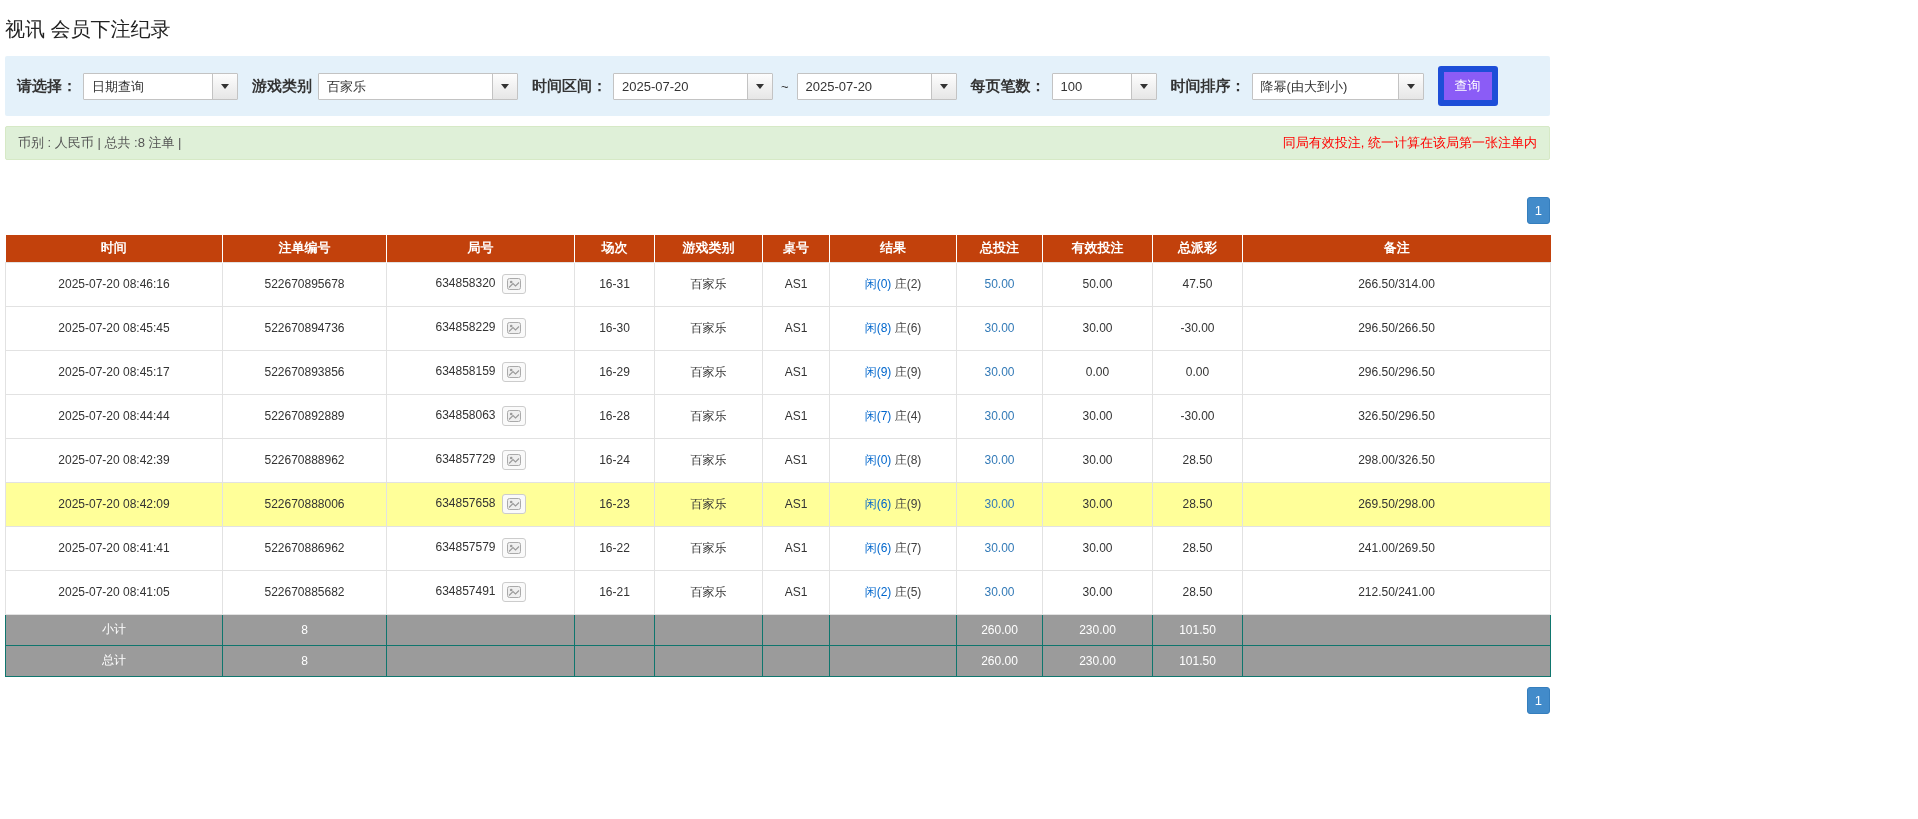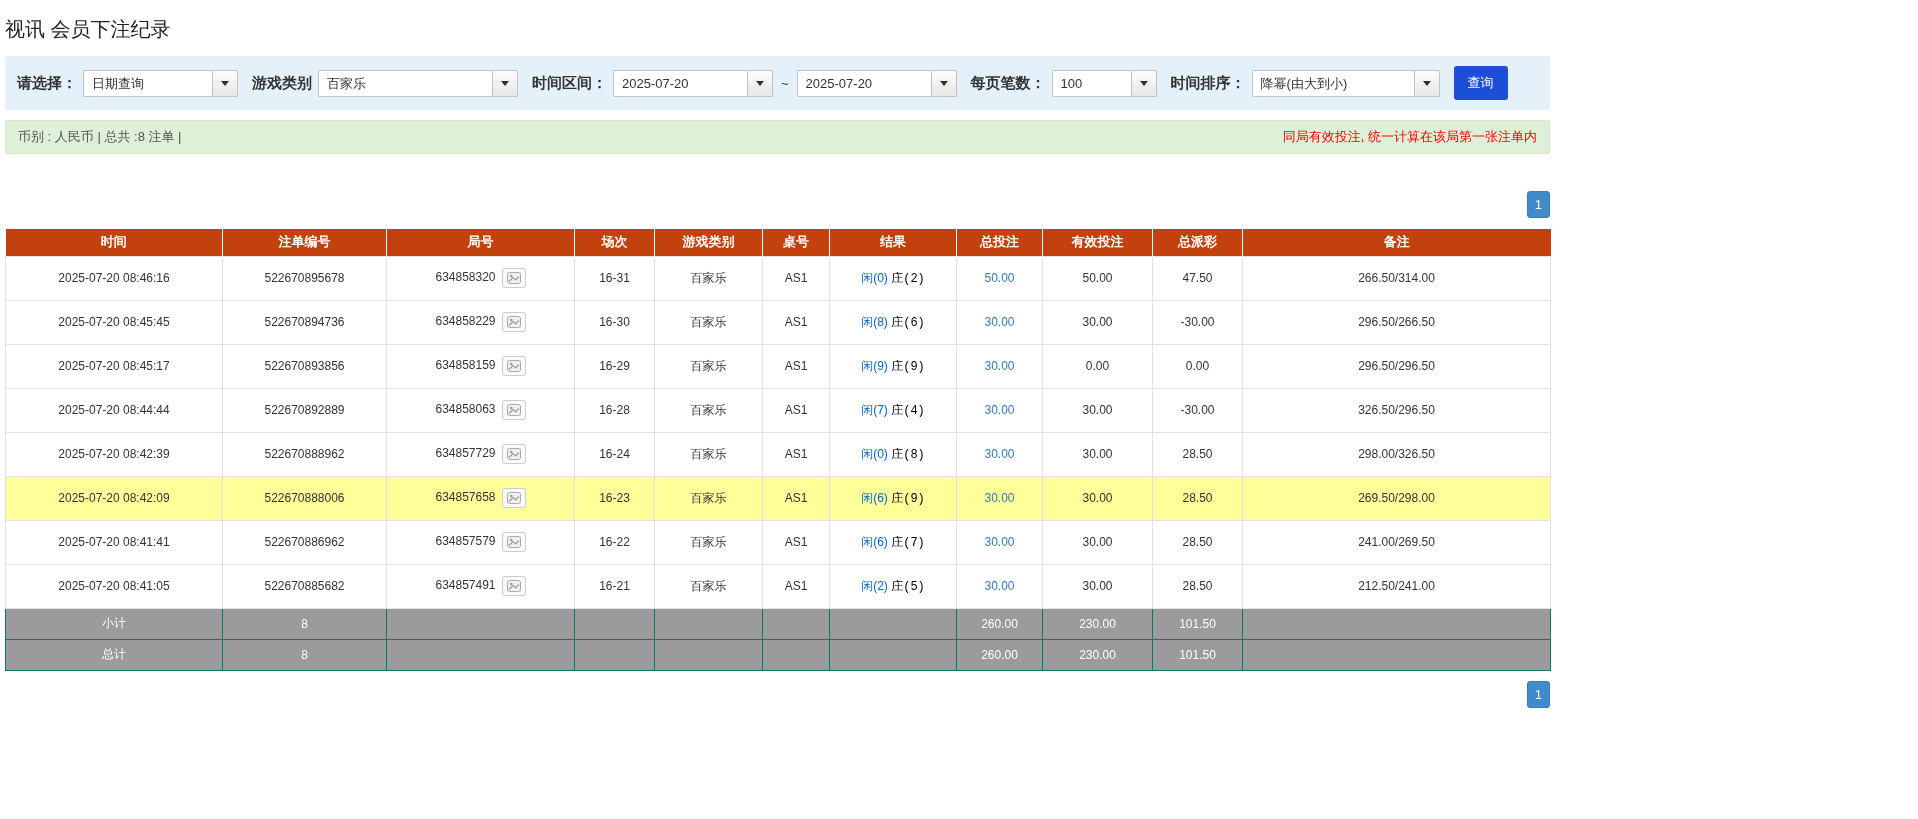--- a/index.html
+++ b/index.html
@@ -24,22 +24,22 @@
   .combo {
     display: flex; align-items: stretch; height: 27px;
     background: #fff; border: 1px solid #c3c3c3; border-radius: 1px; overflow: hidden;
     cursor: pointer;
   }
   .combo-value { flex: 1; font-size: 13px; line-height: 25px; padding: 0 8px; color: #333; white-space: nowrap; overflow: hidden; text-align: left; }
   .combo-btn { width: 25px; border-left: 1px solid #c3c3c3; background: linear-gradient(#fdfdfd, #e6e6e6); display: flex; align-items: center; justify-content: center; }
   .caret { width: 0; height: 0; border-left: 4px solid transparent; border-right: 4px solid transparent; border-top: 5px solid #333; }
   .tilde { font-size: 13px; color: #333; margin: 0 2px; }
   .search-btn {
-    margin-left: 8px; background: #1d4ed8; color: #fff;
-    border: 3px solid #1d4ed8; border-radius: 3px;
+    margin-left: 8px; background: #8b5cf6; color: #fff;
+    border: 6px solid #1d4ed8; border-radius: 3px;
     font-size: 13px; padding: 5px 11px; cursor: pointer; font-family: inherit;
   }
 
   
   .notice-bar {
     display: flex; justify-content: space-between; 
     background: #dff0d8; border: 1px solid #d6e9c6; border-radius: 2px;
     padding: 7px 12px; font-size: 13px; color: #555;
   }
   .notice-bar .warn { color: #ff0000; }
@@ -61,21 +61,21 @@
     background: #c2410c; color: #fff; font-size: 13px; font-weight: bold;
     height: 27px; text-align: center; border-right: 1px solid #fff;
   }
   table.records th:last-child { border-right: none; }
   table.records td {
     height: 44px; text-align: center; font-size: 12px; color: #333;
     background: #fff; border: 1px solid #e2e2e2;
   }
   tr.highlight td { background: #ffff99; }
   .player { color: #0066cc; text-align: right; }
-  .banker { color: #000000; font-family: Liberation Mono, monospace; }
+  .banker { color: #404040; }
   .bet-link { color: #337ab7; cursor: pointer; }
   td.neg { color: #e60000; }
   .result-icon {
     display: inline-flex; align-items: center; justify-content: center;
     margin-left: 6px; vertical-align: middle;
     padding: 3px 4px; border: 1px solid #ccc; border-radius: 3px;
     background: #fafafa; cursor: pointer;
   }
   tr.summary td {
     background: #9b9b9b; color: #fff; height: 31px;
@@ -123,21 +123,21 @@
 
     <span class="flabel">每页笔数：</span>
     <div class="combo" style="width:105px">
       <span class="combo-value">100</span>
       <span class="combo-btn">
           <i class="caret"></i>
         </span>
     </div>
 
     <span class="flabel">时间排序：</span>
-    <div class="combo" style="width:188px">
+    <div class="combo" style="width:172px">
       <span class="combo-value">降幂(由大到小)</span>
       <span class="combo-btn">
           <i class="caret"></i>
         </span>
     </div>
 
     <button class="search-btn">查询</button>
   </div>
 
   <div class="notice-bar">

